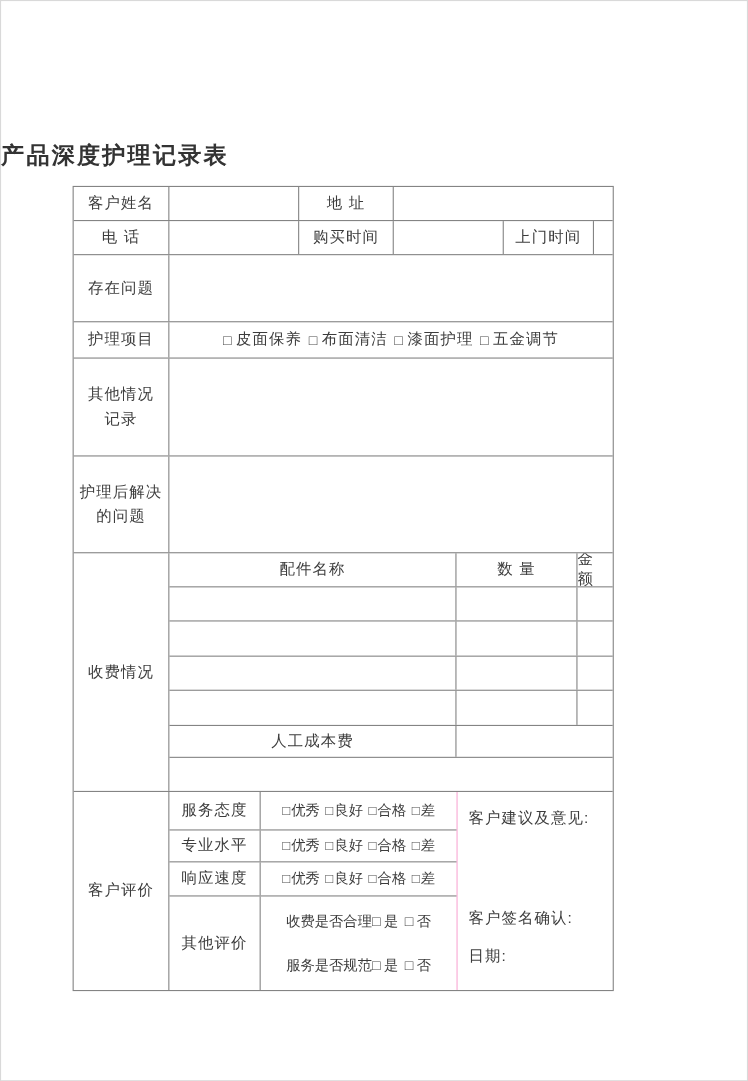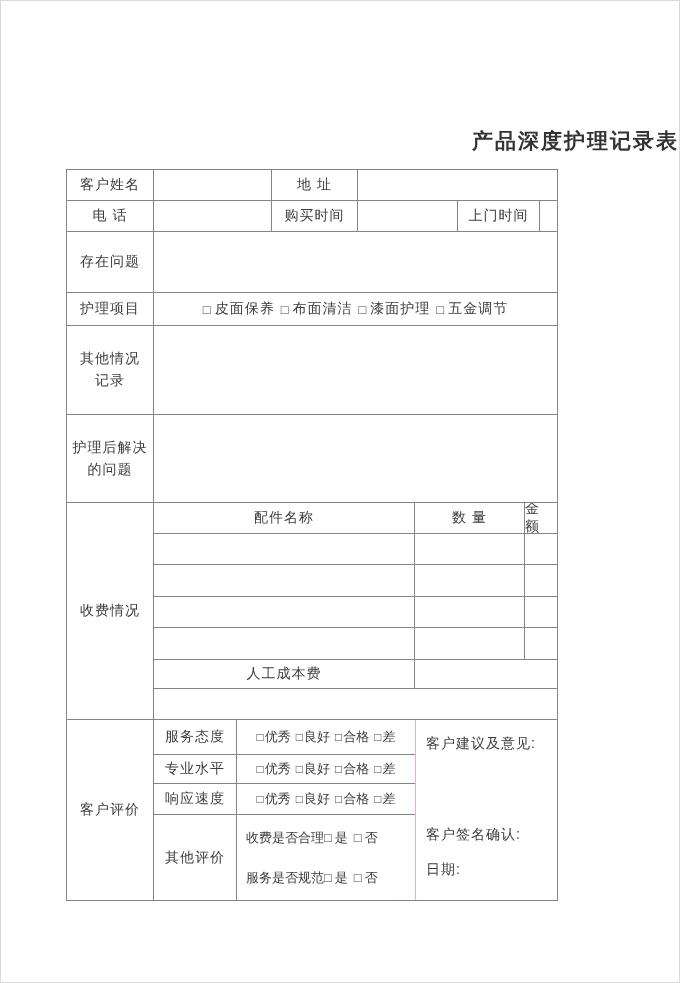--- a/index.html
+++ b/index.html
@@ -5,21 +5,21 @@
   * { margin:0; padding:0; box-sizing:border-box; }
   html,body { background:#fff; }
   .page {
     position:relative; width:680px; height:983px; background:#fff;
     border:1px solid #d9d9d9;
     font-family:"Liberation Sans","DejaVu Sans",sans-serif;
     color:#3c3c3c;
   }
   .title {
     position:absolute; top:126px; left:0; width:100%;
-    text-align:right; font-size:21px; font-weight:700;
+    text-align:left; font-size:21px; font-weight:700;
     letter-spacing:2px; color:#333;
   }
   .form-table {
     position:absolute; left:65px; top:168px; width:492px; height:732px;
     border:1px solid #848484; display:flex; flex-direction:column;
     font-size:14px;
   }
   .row { display:flex; flex-direction:row; border-bottom:1px solid #848484; flex:0 0 auto; }
   .row:last-child { border-bottom:none; flex:1 1 auto; }
   .cell {
@@ -44,21 +44,21 @@
   .h-29 { height:29px; } .h-35 { height:35px; }
   .section { display:flex; flex-direction:row; }
   .section-inner { flex:1 1 auto; display:flex; flex-direction:column; }
   .charge-sec { height:217px; }
   .eval-sec { flex:1 1 auto; border-bottom:none; }
   .checkbox-line { display:flex; align-items:center; gap:6px; letter-spacing:1px; }
   .cb { font-size:13px; color:#4a4a4a; margin-right:3px; }
   .opt { display:flex; align-items:center; }
   .rating-line { display:flex; align-items:center; gap:5px; font-size:13px; letter-spacing:0; }
   .rating-line .cb { font-size:12px; margin-right:1px; }
-  .question-cell { flex-direction:column; align-items:flex-start; justify-content:center; gap:22px; padding:0 9px; font-size:13px; }
+  .question-cell { flex-direction:column; align-items:center; justify-content:center; gap:22px; padding:0 9px; font-size:13px; }
   .q-line { display:flex; justify-content:space-between; align-items:center; }
   .yn { display:flex; gap:6px; align-items:center; }
   .remarks-cell { position:relative; }
   .remarks-cell .tag { position:absolute; left:10px; letter-spacing:1px; }
   .t-suggest { top:15px; }
   .t-sign { top:106px; }
   .t-date { top:141px; }
 </style>
 </head>
 <body>

